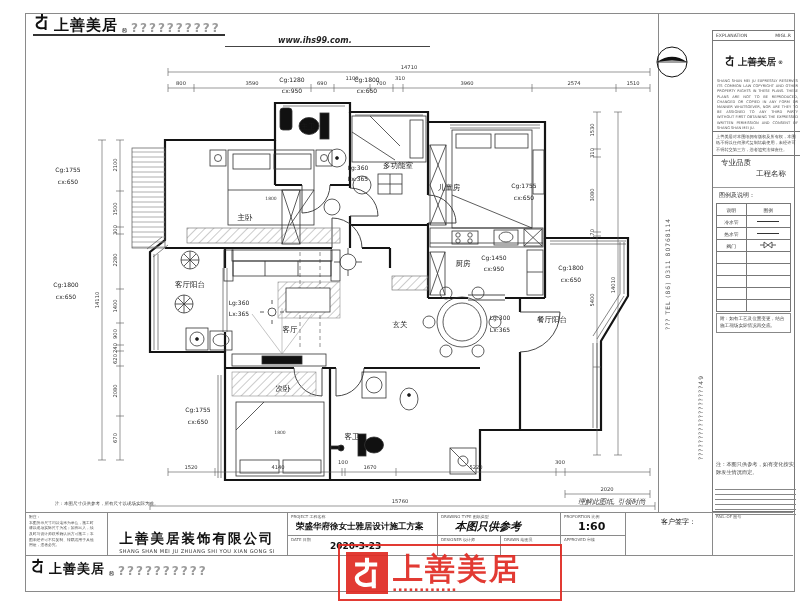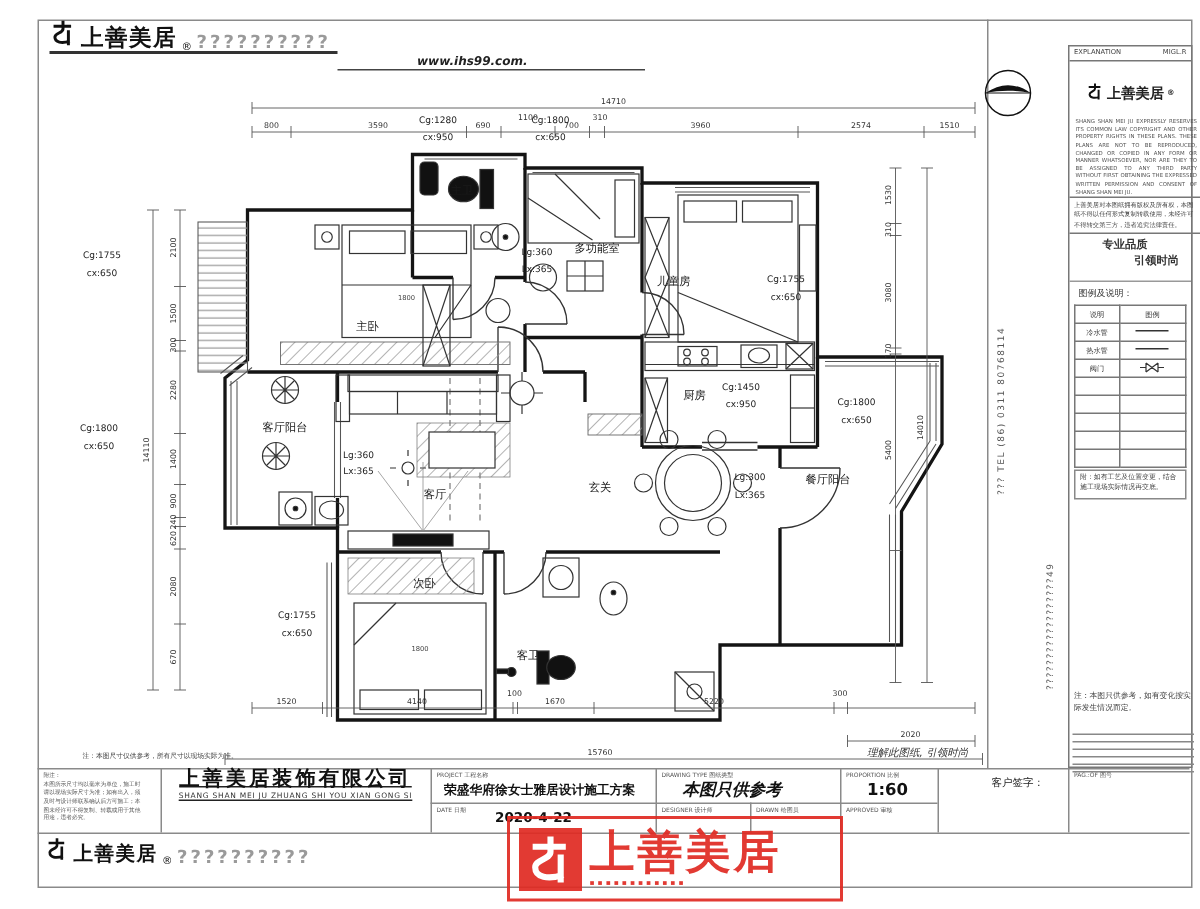--- a/index.html
+++ b/index.html
@@ -15,21 +15,21 @@
   .logo-reg{font-size:7px;vertical-align:top;color:#111;}
   .logo-tail{font-size:12px;letter-spacing:2px;color:#9a9a9a;font-weight:bold;}
   .web{font-size:8px;font-weight:bold;font-style:italic;color:#222;padding-left:48px;}
   
   #sidebar{left:712px;top:30px;width:81px;height:480px;border:1px solid #777;font-size:5px;}
   .sb-sec{position:absolute;left:0;width:100%;}
   .sb-head{display:flex;justify-content:space-between;padding:2px 3px;font-size:4.5px;color:#444;border-bottom:1px solid #777;}
   .sb-logo{display:flex;align-items:center;justify-content:center;gap:2px;font-weight:bold;font-size:9.5px;}
   .sb-en{padding:2px 4px;font-size:3.6px;line-height:1.45;color:#555;text-align:justify;}
   .sb-cn{padding:2px 3px;font-size:4.2px;line-height:1.5;color:#444;border-top:1px solid #777;border-bottom:1px solid #777;}
-  .sb-slogan{font-size:7.5px;font-weight:bold;color:#333;margin-left:14px;}
+  .sb-slogan{font-size:7.5px;font-weight:normal;color:#333;}
   .sb-legend-title{font-size:6px;color:#333;}
   table.legend{border-collapse:collapse;width:75px;margin:0 3px;}
   table.legend td,table.legend th{border:1px solid #777;height:11px;font-size:4.8px;font-weight:normal;color:#333;text-align:center;padding:0;}
   .pipe{display:inline-block;width:22px;height:1px;background:#333;vertical-align:middle;}
   .sb-note{padding:2px 3px;font-size:4.6px;line-height:1.5;color:#444;}
   .stripes div{height:4px;border-bottom:1px solid #888;}
   
   .vtext{position:absolute;transform:rotate(-90deg);transform-origin:left top;font-size:6px;color:#555;letter-spacing:1px;white-space:nowrap;}
   
   .tb-label{font-size:4px;color:#555;}
@@ -360,21 +360,21 @@
             <path d="M3 5 H16 M10 1 V7 C10 10 4 10 4 13 C4 17 9 18 15 16 M14 8 V19" stroke="#111" stroke-width="2.2" fill="none"></path>
           </svg>
       </span>
       <span>上善美居</span>
       <span style="font-size:5px;vertical-align:top;">®</span>
     </div>
     <div class="sb-sec sb-en" style="top:46px;">SHANG SHAN MEI JU EXPRESSLY RESERVES ITS COMMON LAW COPYRIGHT AND OTHER PROPERTY RIGHTS IN THESE PLANS. THESE PLANS ARE NOT TO BE REPRODUCED, CHANGED OR COPIED IN ANY FORM OR MANNER WHATSOEVER, NOR ARE THEY TO BE ASSIGNED TO ANY THIRD PARTY WITHOUT FIRST OBTAINING THE EXPRESSED WRITTEN PERMISSION AND CONSENT OF SHANG SHAN MEI JU.</div>
     <div class="sb-sec sb-cn" style="top:100px;">上善美居对本图纸拥有版权及所有权，本图纸不得以任何形式复制转载使用，未经许可不得转交第三方，违者追究法律责任。</div>
     <div class="sb-sec" style="top:124px;height:32px;border-bottom:1px solid #999;">
       <div class="sb-slogan" style="padding:3px 0 0 8px;">专业品质</div>
-      <div class="sb-slogan" style="text-align:right;padding:1px 8px 0 0;">引领时尚</div>
+      <div class="sb-slogan" style="text-align:right;padding:1px 8px 0 0;">工程名称</div>
     </div>
     <div class="sb-sec sb-legend-title" style="top:160px;padding-left:6px;">图例及说明：</div>
     <div class="sb-sec" style="top:172px;">
       <table class="legend">
         <tbody>
             <tr>
           <th>说明</th>
           <th>图例</th>
         </tr>
         <tr>
@@ -443,28 +443,28 @@
   <div class="abs vline" style="left:712px;top:512px;height:43px;"></div>
 
   <div class="abs tb-notes" style="left:29px;top:514px;width:75px;">
     <div>附注：</div>
     <div>本图所示尺寸均以毫米为单位，施工时</div>
     <div>请以现场实际尺寸为准；如有出入，须</div>
     <div>及时与设计师联系确认后方可施工；本</div>
     <div>图未经许可不得复制、转载或用于其他</div>
     <div>用途，违者必究。</div>
   </div>
-  <div class="abs" style="left:110px;top:510px;width:174px;text-decoration:underline;">
+  <div class="abs" style="left:110px;top:530px;width:174px;">
     <div class="tb-company">上善美居装饰有限公司</div>
     <div class="tb-pinyin">SHANG SHAN MEI JU ZHUANG SHI YOU XIAN GONG SI</div>
   </div>
   <div class="abs tb-label" style="left:291px;top:514px;">PROJECT  工程名称</div>
   <div class="abs tb-project" style="left:296px;top:521px;width:140px;">荣盛华府徐女士雅居设计施工方案</div>
   <div class="abs tb-label" style="left:291px;top:537px;">DATE  日期</div>
-  <div class="abs tb-date" style="left:330px;top:541px;">2020-4-22</div>
+  <div class="abs tb-date" style="left:330px;top:541px;">2020-3-23</div>
   <div class="abs tb-label" style="left:441px;top:514px;">DRAWING TYPE  图纸类型</div>
   <div class="abs tb-type" style="left:455px;top:519px;">本图只供参考</div>
   <div class="abs tb-label" style="left:441px;top:537px;">DESIGNER  设计师</div>
   <div class="abs tb-label" style="left:504px;top:537px;">DRAWN  绘图员</div>
   <div class="abs tb-label" style="left:564px;top:514px;">PROPORTION  比例</div>
   <div class="abs tb-big" style="left:578px;top:520px;">1:60</div>
   <div class="abs tb-label" style="left:564px;top:537px;">APPROVED  审核</div>
   <div class="abs tb-sign" style="left:630px;top:517px;margin-left:31px;">客户签字：</div>
   <div class="abs tb-label" style="left:716px;top:514px;">PAG.:OF  图号</div>
 

